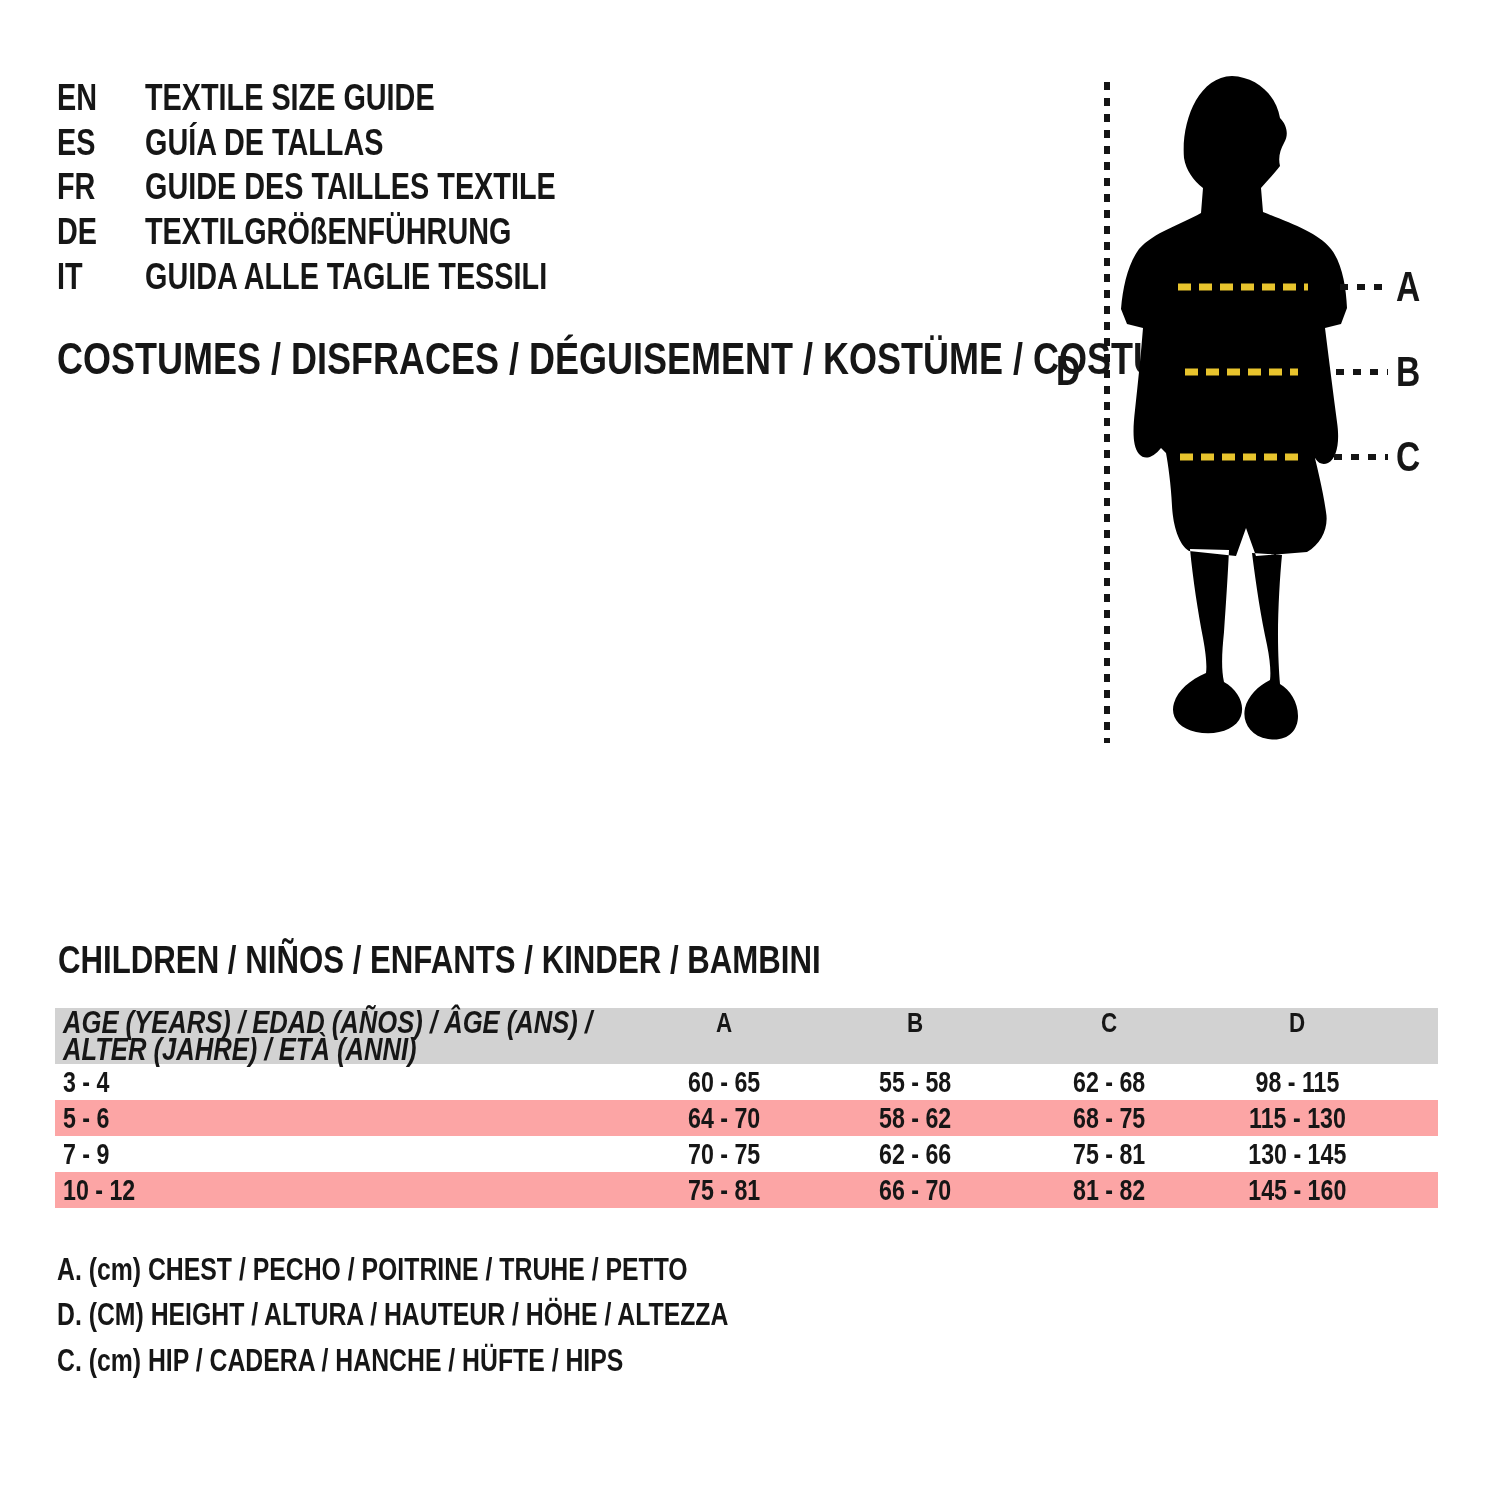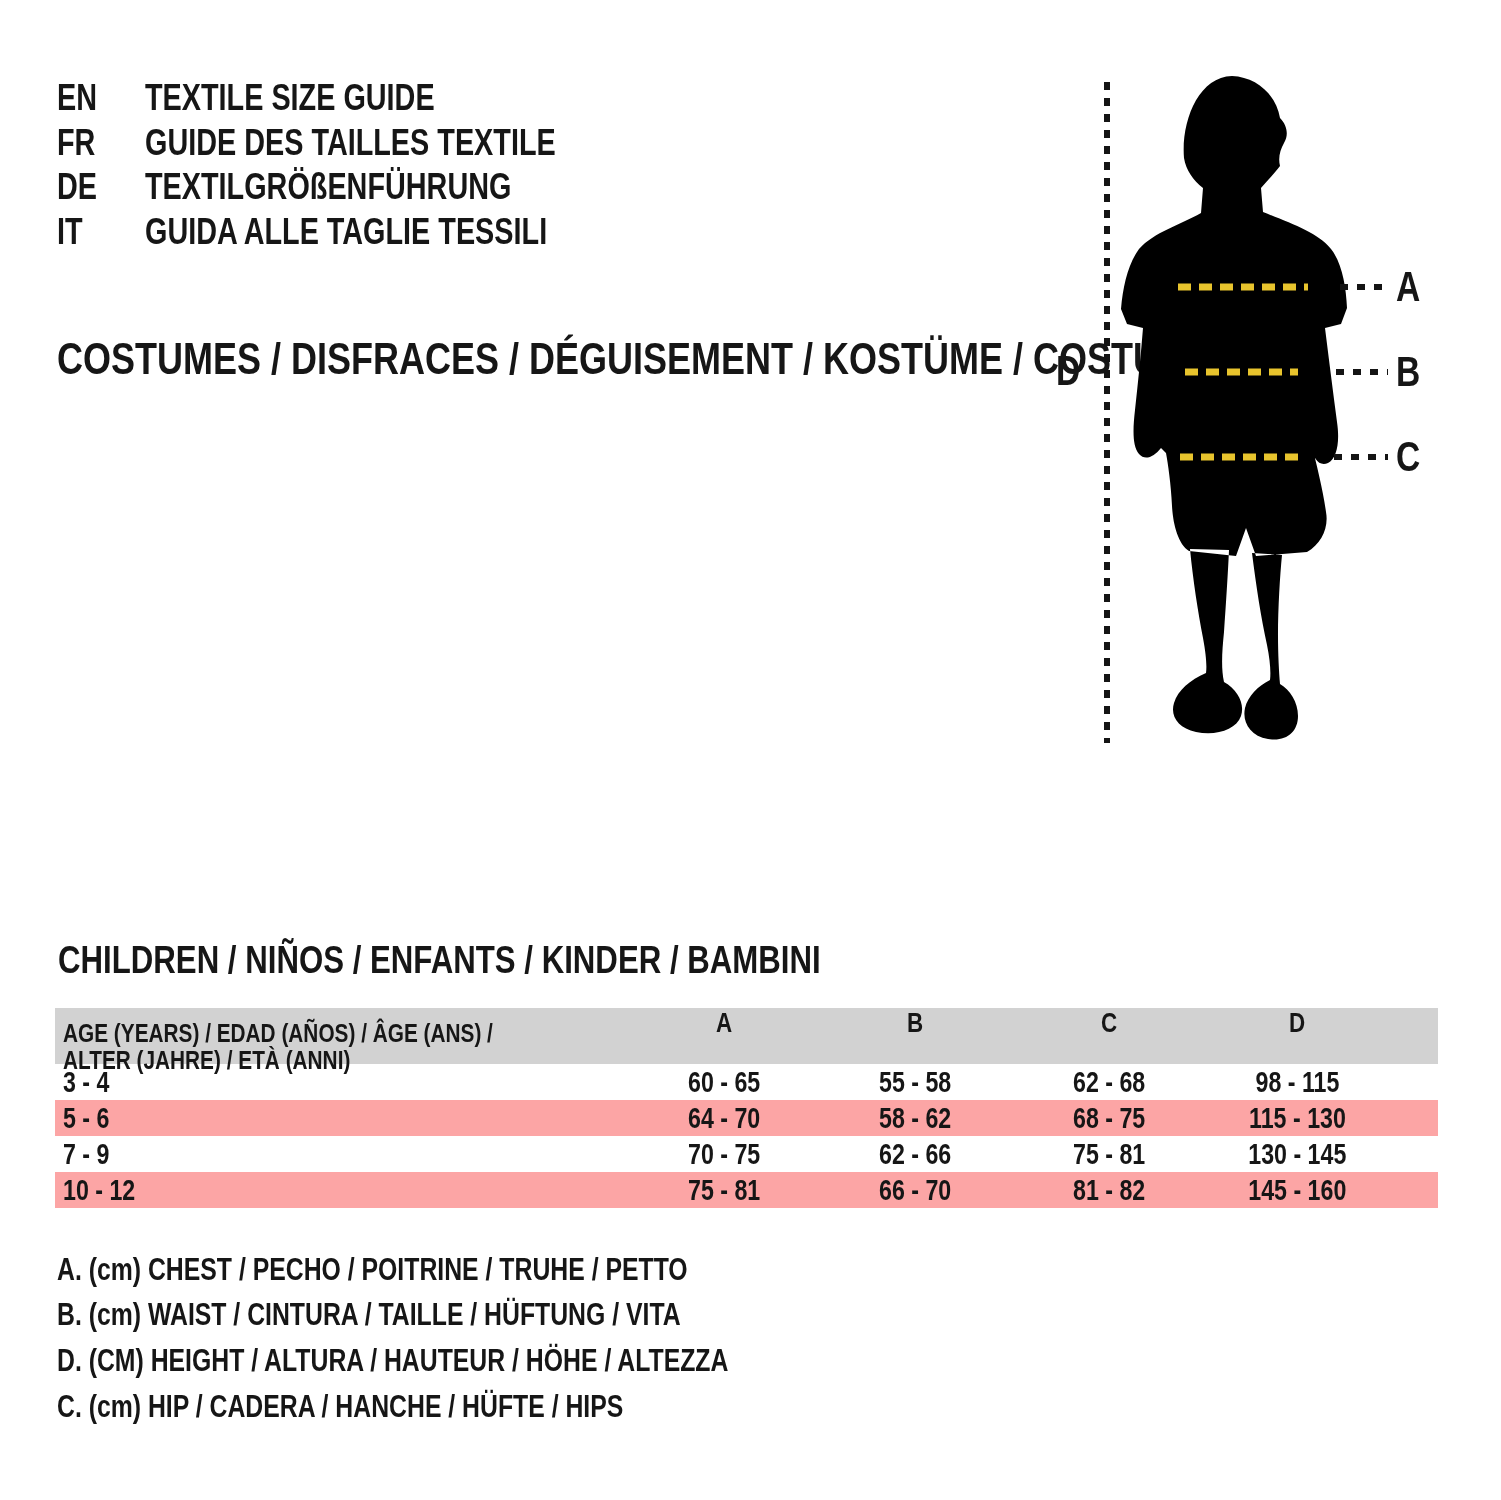--- a/index.html
+++ b/index.html
@@ -34,21 +34,21 @@
   .measure-label{position:absolute;font-size:42px;line-height:48px;}
   .label-a{left:1396px;top:263px;}
   .label-b{left:1396px;top:348px;}
   .label-c{left:1396px;top:433px;}
   .label-d{left:1056px;top:347px;}
 
   
   .children-title{position:absolute;left:58px;top:938px;font-size:39px;line-height:44px;}
   .size-table{position:absolute;left:55px;top:1008px;width:1383px;}
   .thead{position:relative;height:56px;background:#d2d2d2;}
-  .age-head{position:absolute;left:8px;top:12px;font-size:26px;line-height:27px;}
+  .age-head{position:absolute;left:8px;top:1px;font-size:32px;line-height:27px;font-style:italic;}
   .age-head .cond{display:block;}
   .col-letter{position:absolute;top:0;width:170px;text-align:center;font-size:28px;line-height:30px;}
   .trow{position:relative;height:36px;}
   .trow.alt{background:#fca5a5;}
   .age-cell{position:absolute;left:8px;top:0;height:28px;font-size:29px;line-height:36px;}
   .val-cell{position:absolute;top:0;width:170px;height:48px;text-align:center;font-size:29px;line-height:36px;}
   .col-a{left:584px;}
   .col-b{left:775px;}
   .col-c{left:969px;}
   .col-d{left:1157px;}
@@ -59,20 +59,24 @@
 </style>
 </head>
 <body>
 
 <div class="canvas">
 
   <div class="lang-block">
     <div class="lang-row">
       <span class="lang-code"><span class="cond">EN</span></span>
       <span class="cond">TEXTILE SIZE GUIDE</span>
+    </div>
+    <div class="lang-row">
+      <span class="lang-code"><span class="cond">ES</span></span>
+      <span class="cond">GUÍA DE TALLAS</span>
     </div>
     <div class="lang-row">
       <span class="lang-code"><span class="cond">FR</span></span>
       <span class="cond">GUIDE DES TAILLES TEXTILE</span>
     </div>
     <div class="lang-row">
       <span class="lang-code"><span class="cond">DE</span></span>
       <span class="cond">TEXTILGRÖßENFÜHRUNG</span>
     </div>
     <div class="lang-row">
@@ -194,23 +198,20 @@
       <div class="val-cell col-c"><span class="cond cond-c">81 - 82</span></div>
       <div class="val-cell col-d"><span class="cond cond-c">145 - 160</span></div>
     </div>
   </div>
 
   <div class="legend">
     <div class="legend-line">
         <span class="cond">A. (cm) CHEST / PECHO / POITRINE / TRUHE / PETTO</span>
       </div>
     <div class="legend-line">
-        <span class="cond">B. (cm) WAIST / CINTURA / TAILLE / HÜFTUNG / VITA</span>
-      </div>
-    <div class="legend-line">
         <span class="cond">D. (CM) HEIGHT / ALTURA / HAUTEUR / HÖHE / ALTEZZA</span>
       </div>
     <div class="legend-line">
         <span class="cond">C. (cm) HIP / CADERA / HANCHE / HÜFTE / HIPS</span>
       </div>
   </div>
 
 </div>
 
 </body></html>

